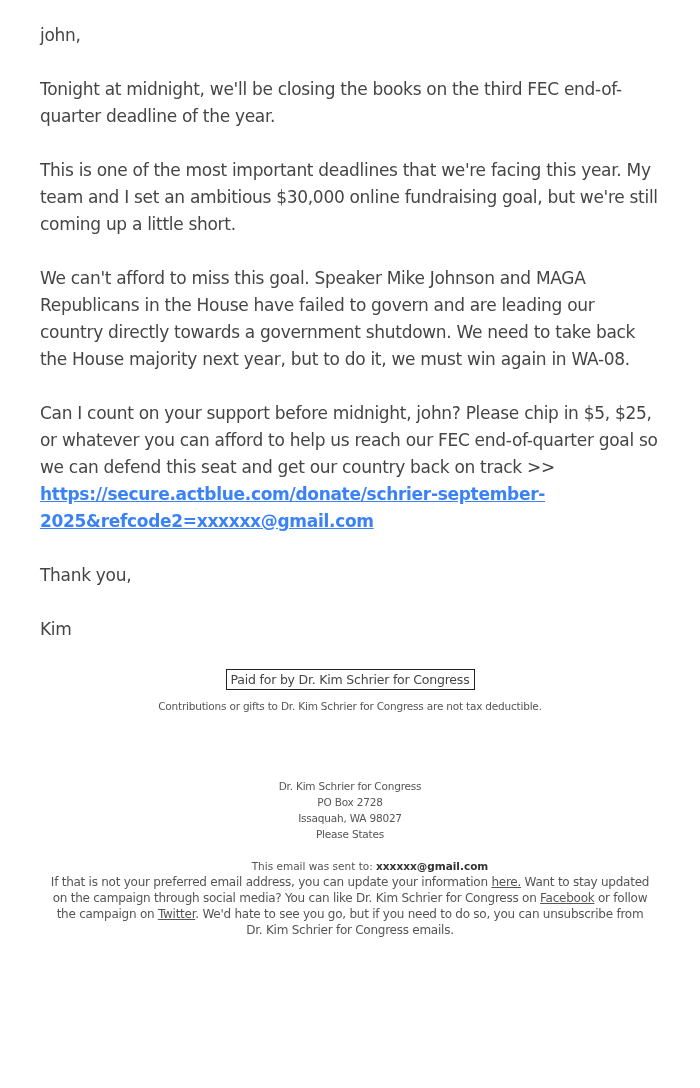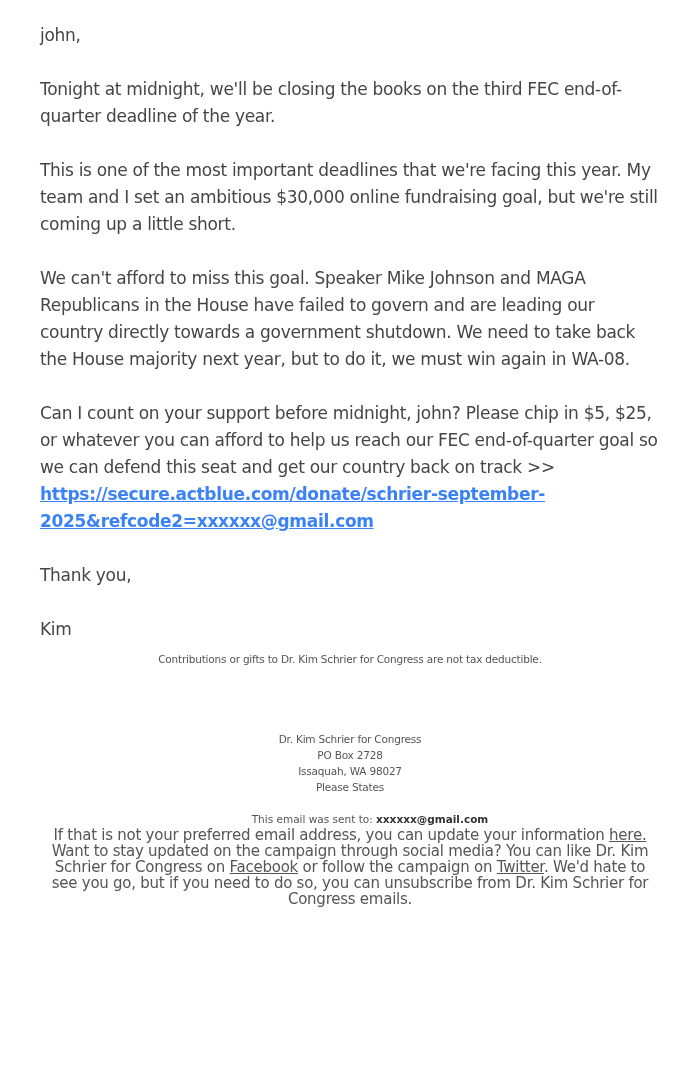--- a/index.html
+++ b/index.html
@@ -7,37 +7,38 @@
   .main { padding: 22px 40px 0 40px; }
   .main p { margin: 0 0 27px 0; font-size: 17px; line-height: 27px; letter-spacing: -0.3px; }
   .main p.last { margin-bottom: 0; }
   a.donate { color: #3b82f6; font-weight: bold; }
   .footer { text-align: center; }
   .paid-box { display: inline-block; border: 1px solid #222; padding: 2px 4px; font-size: 12.5px; color: #444; margin-top: 26px; letter-spacing: -0.2px; }
   .disclaimer { font-size: 10.5px; color: #555; margin-top: 10px; letter-spacing: -0.2px; text-align: center; }
   .address { margin-top: 66px; font-size: 10.5px; color: #555; line-height: 16px; letter-spacing: -0.2px; }
   .sent { margin-top: 16px; font-size: 10.5px; color: #555; line-height: 16px; margin-left: 40px; }
   .sent b { color: #333; }
-  .fine { font-size: 15px; color: #555; line-height: 16px; padding: 0 48px; letter-spacing: -0.25px; }
+  .fine { font-size: 12px; color: #555; line-height: 16px; padding: 0 48px; letter-spacing: -0.25px; }
   .fine a { color: #555; text-decoration: underline; }
 </style>
 </head>
 <body>
 
 <div class="main">
   <p>john,</p>
   <p>Tonight at midnight, we'll be closing the books on the third FEC end-of-quarter deadline of the year.</p>
   <p>This is one of the most important deadlines that we're facing this year. My team and I set an ambitious $30,000 online fundraising goal, but we're still coming up a little short.</p>
   <p>We can't afford to miss this goal. Speaker Mike Johnson and MAGA Republicans in the House have failed to govern and are leading our country directly towards a government shutdown. We need to take back the House majority next year, but to do it, we must win again in WA-08.</p>
   <p><span>Can I count on your support before midnight, john? Please chip in $5, $25, or whatever you can afford to help us reach our FEC end-of-quarter goal so we can defend this seat and get our country back on track &gt;&gt; </span><a class="donate" href="#">https://secure.actblue.com/donate/schrier-september-2025&amp;refcode2=xxxxxx@gmail.com</a></p>
   <p>Thank you,</p>
   <p class="last">Kim</p>
 </div>
 
 <div class="footer">
+  <div class="paid-box">Paid for by Dr. Kim Schrier for Congress</div>
   <div class="disclaimer">Contributions or gifts to Dr. Kim Schrier for Congress are not tax deductible.</div>
   <div class="address">
     <div>Dr. Kim Schrier for Congress</div>
     <div>PO Box 2728</div>
     <div>Issaquah, WA 98027</div>
     <div>Please States</div>
   </div>
   <div class="sent"><span>This email was sent to: </span><b>xxxxxx@gmail.com</b></div>
   <div class="fine"><span>If that is not your preferred email address, you can update your information </span><a href="#">here.</a><span> Want to stay updated on the campaign through social media? You can like Dr. Kim Schrier for Congress on </span><a href="#">Facebook</a><span> or follow the campaign on </span><a href="#">Twitter</a><span>. We'd hate to see you go, but if you need to do so, you can unsubscribe from Dr. Kim Schrier for Congress emails.</span></div>
 </div>

